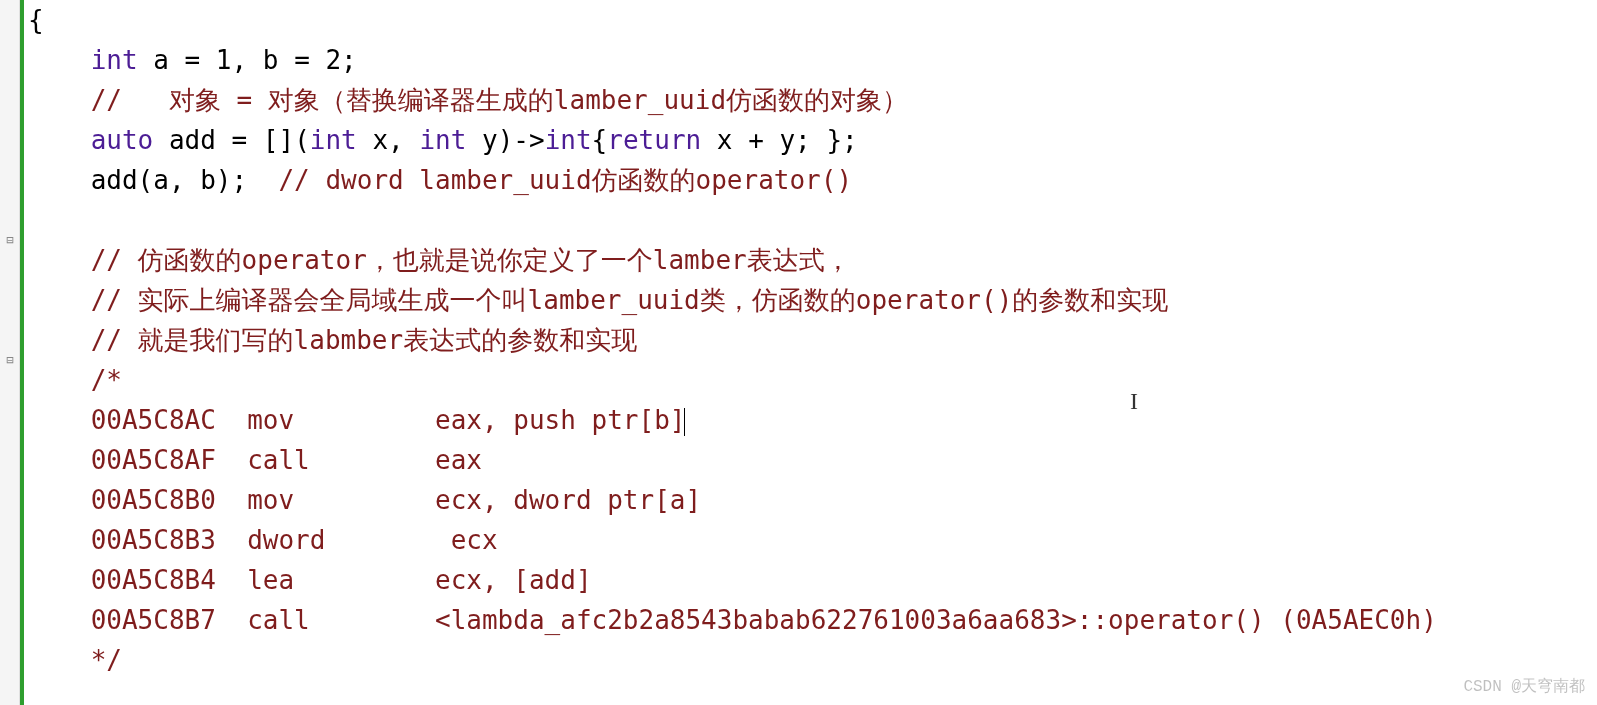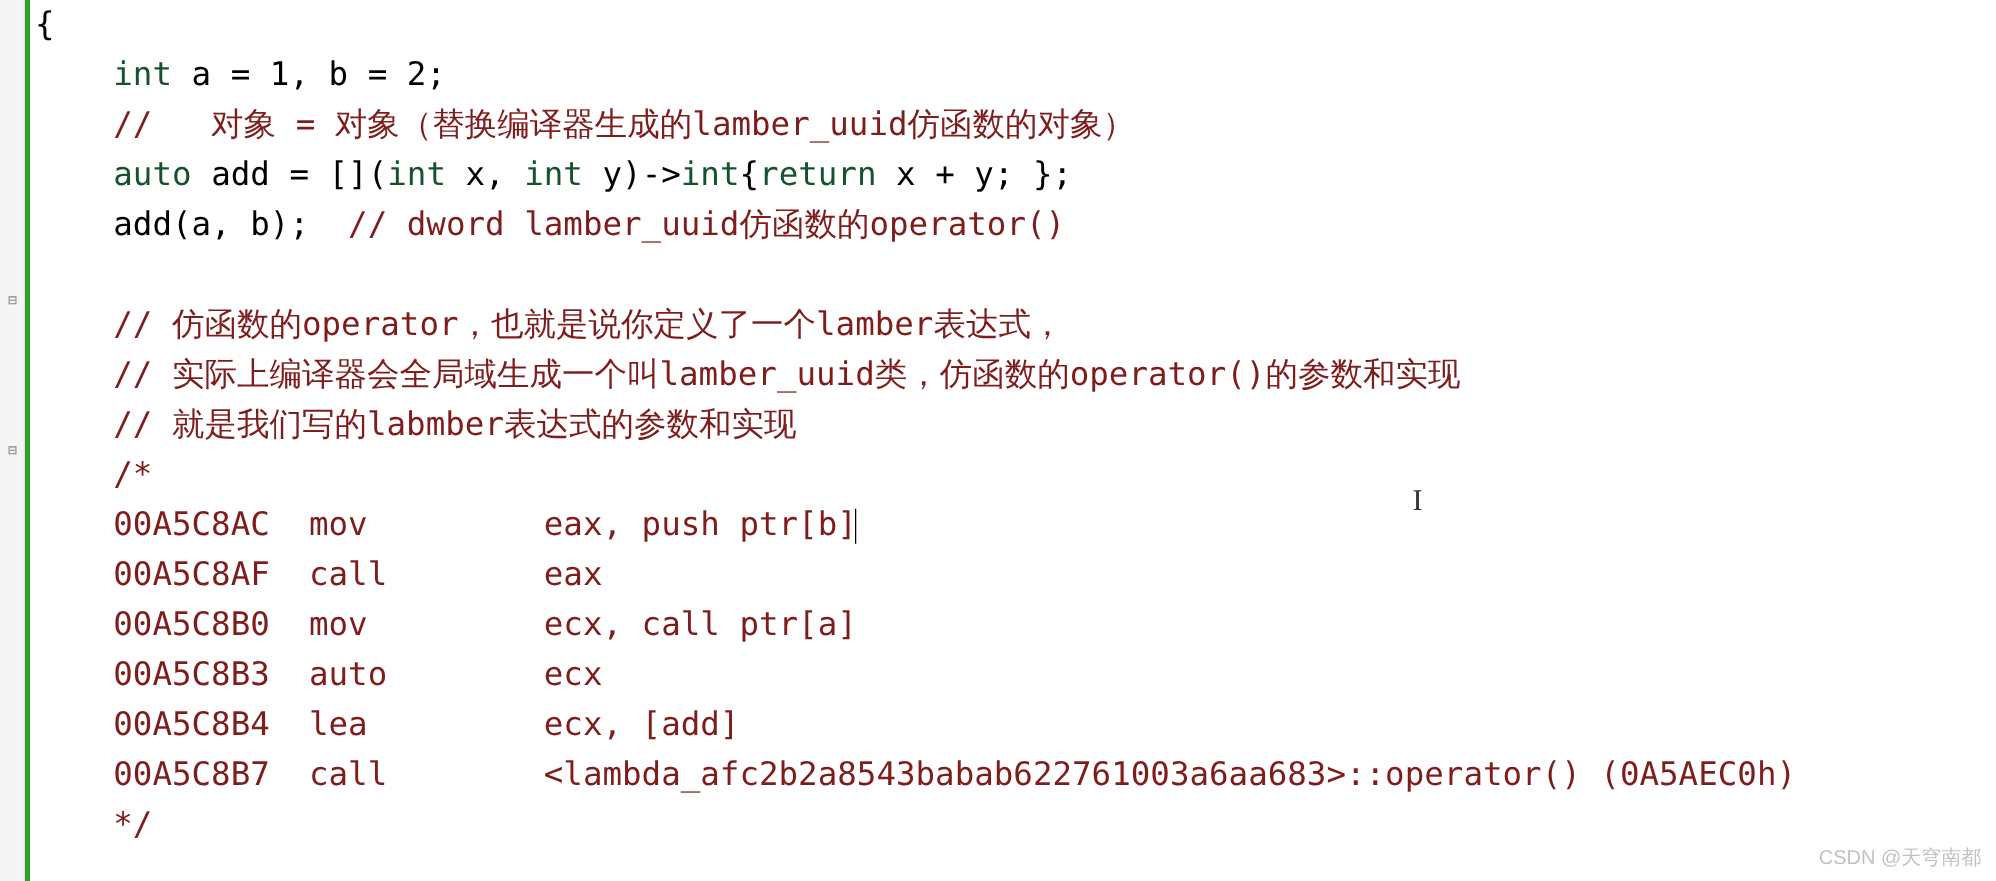--- a/index.html
+++ b/index.html
@@ -40,21 +40,21 @@
     background: #2e9e2e;
   }
   .code-area {
     position: absolute;
     left: 28px;
     top: 0;
     white-space: pre;
     line-height: 40px;
     color: #000;
   }
-  .kw { color: #14532d; }
+  .kw { color: #4c1d95; }
   .c  { color: #7f1d1d; }
   .text-cursor {
     display: inline-block;
     width: 1px;
     height: 28px;
     background: #000;
     vertical-align: middle;
     margin-left: -1px;
   }
   .ibeam {
@@ -62,21 +62,21 @@
     font-family: serif;
     color: #333;
     font-size: 24px;
   }
   .watermark {
     position: absolute;
     right: 12px;
     bottom: 8px;
     font-size: 16px;
     color: rgba(0,0,0,0.25);
-    font-family: Liberation Sans, sans-serif;
+    font-family: Liberation Mono, monospace;
   }
 </style>
 </head>
 <body>
 
 <div class="gutter">
   <div class="fold-mark" style="top:235px;">⊟</div>
   <div class="fold-mark" style="top:355px;">⊟</div>
 </div>
 <div class="green-bar"></div>
@@ -86,21 +86,21 @@
     <span class="c">//   对象 = 对象（替换编译器生成的lamber_uuid仿函数的对象）</span>
     <span class="kw">auto</span><span> add = [](</span><span class="kw">int</span><span> x, </span><span class="kw">int</span><span> y)-&gt;</span><span class="kw">int</span><span>{</span><span class="kw">return</span><span> x + y; };</span>
     <span>add(a, b);  </span><span class="c">// dword lamber_uuid仿函数的operator()</span>
 
     <span class="c">// 仿函数的operator，也就是说你定义了一个lamber表达式，</span>
     <span class="c">// 实际上编译器会全局域生成一个叫lamber_uuid类，仿函数的operator()的参数和实现</span>
     <span class="c">// 就是我们写的labmber表达式的参数和实现</span>
     <span class="c">/*</span>
     <span class="c">00A5C8AC  mov         eax, push ptr[b]</span><span class="text-cursor"></span>
     <span class="c">00A5C8AF  call        eax</span>
-    <span class="c">00A5C8B0  mov         ecx, call ptr[a]</span>
-    <span class="c">00A5C8B3  auto        ecx</span>
+    <span class="c">00A5C8B0  mov         ecx, dword ptr[a]</span>
+    <span class="c">00A5C8B3  dword        ecx</span>
     <span class="c">00A5C8B4  lea         ecx, [add]</span>
     <span class="c">00A5C8B7  call        &lt;lambda_afc2b2a8543babab622761003a6aa683&gt;::operator() (0A5AEC0h)</span>
     <span class="c">*/</span></pre>
 
 <div class="ibeam" style="left:1130px; top:388px;">I</div>
 
 <div class="watermark">CSDN @天穹南都</div>
 
 </body></html>

